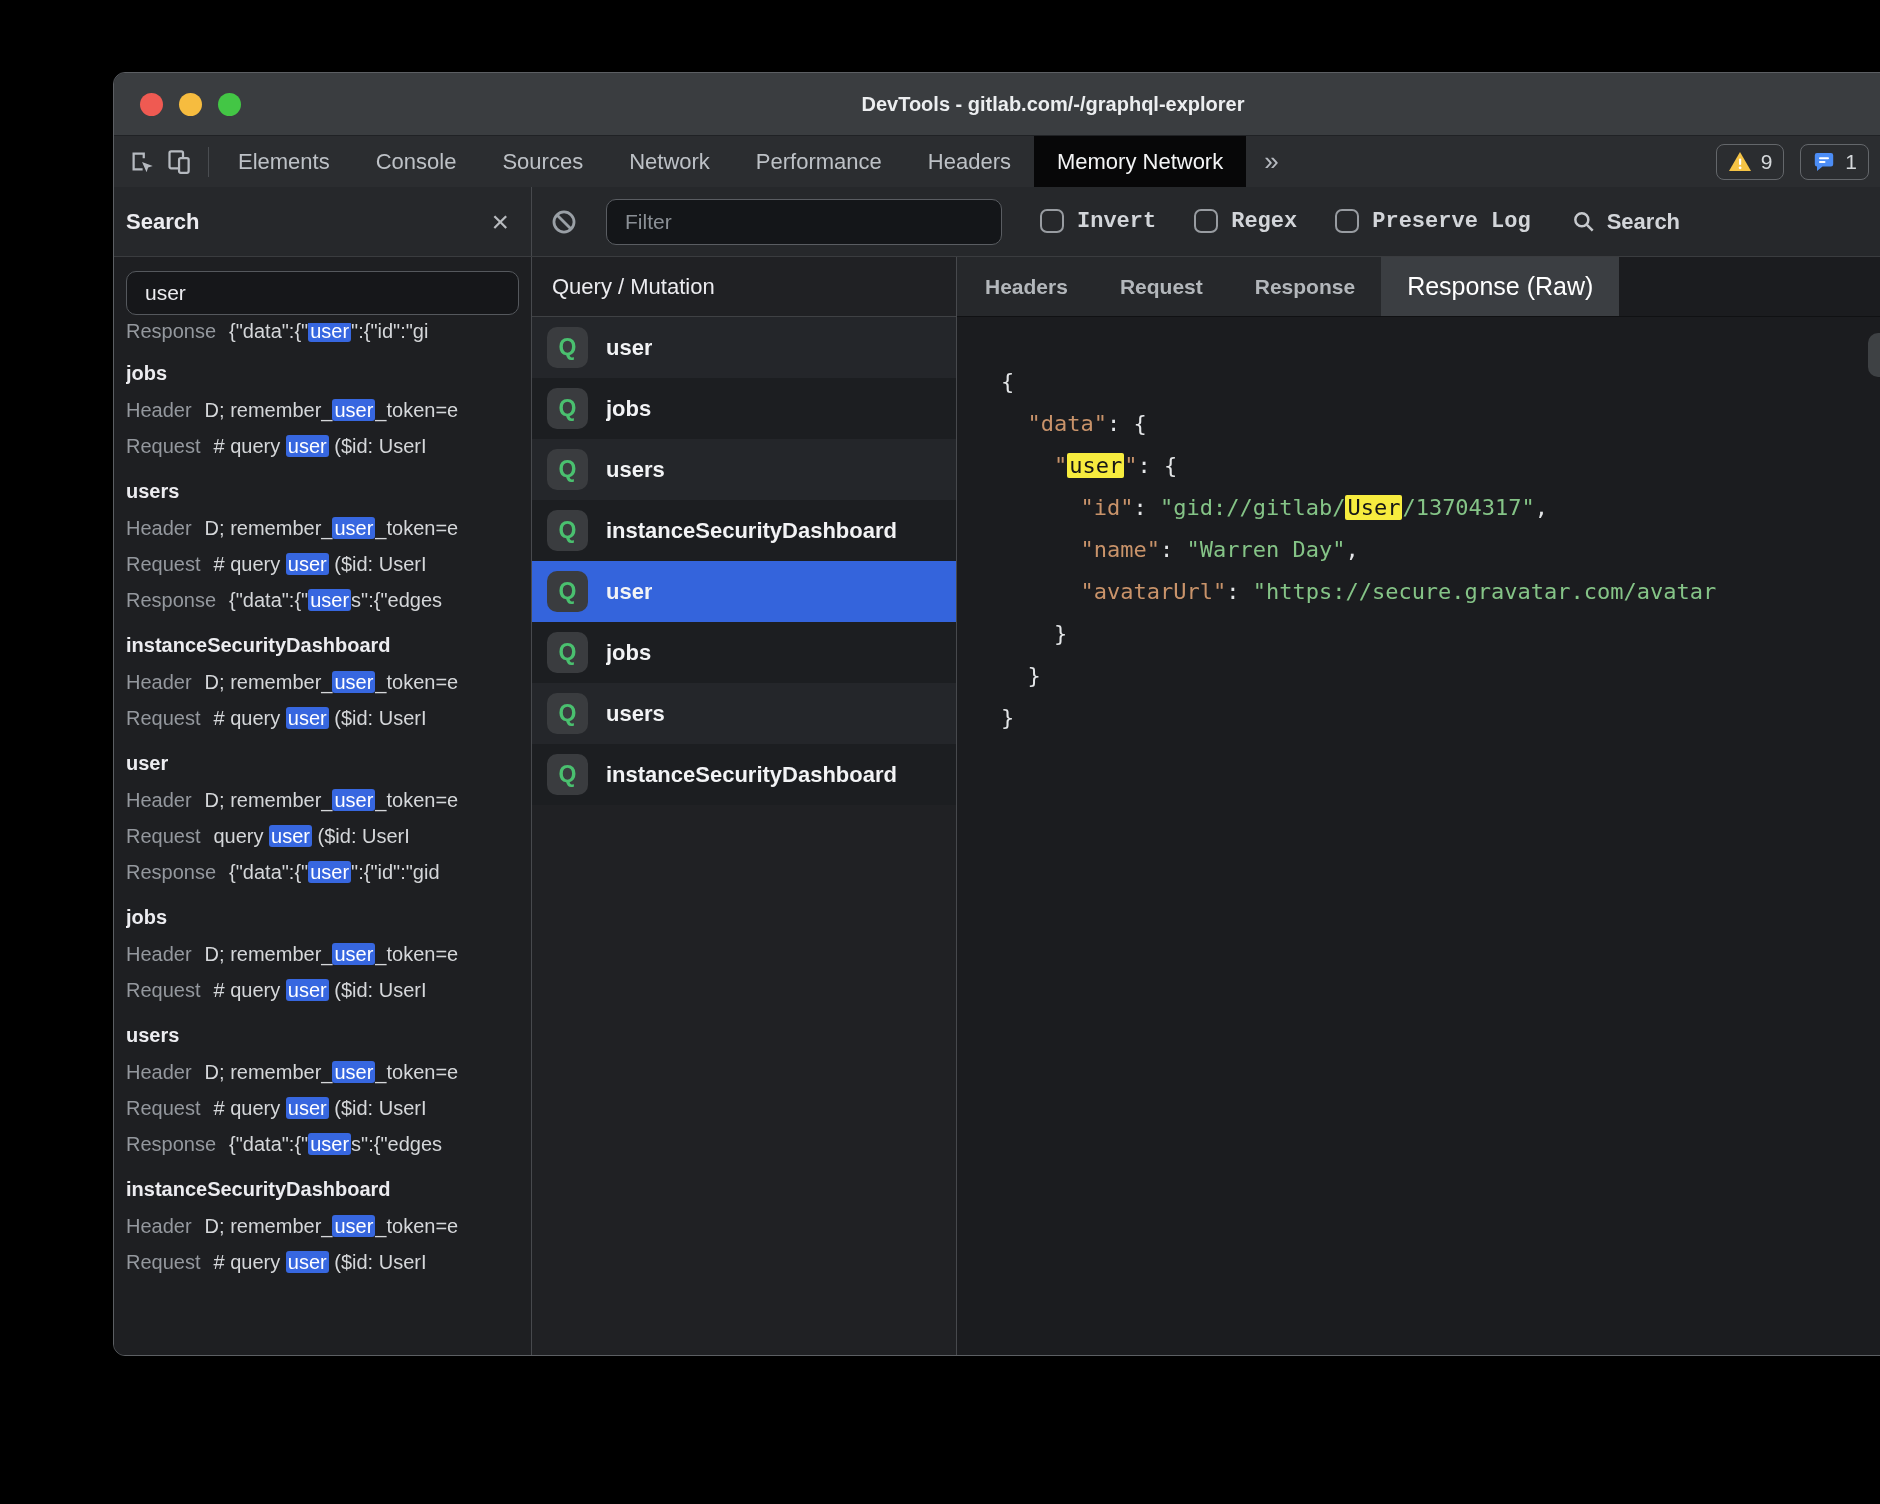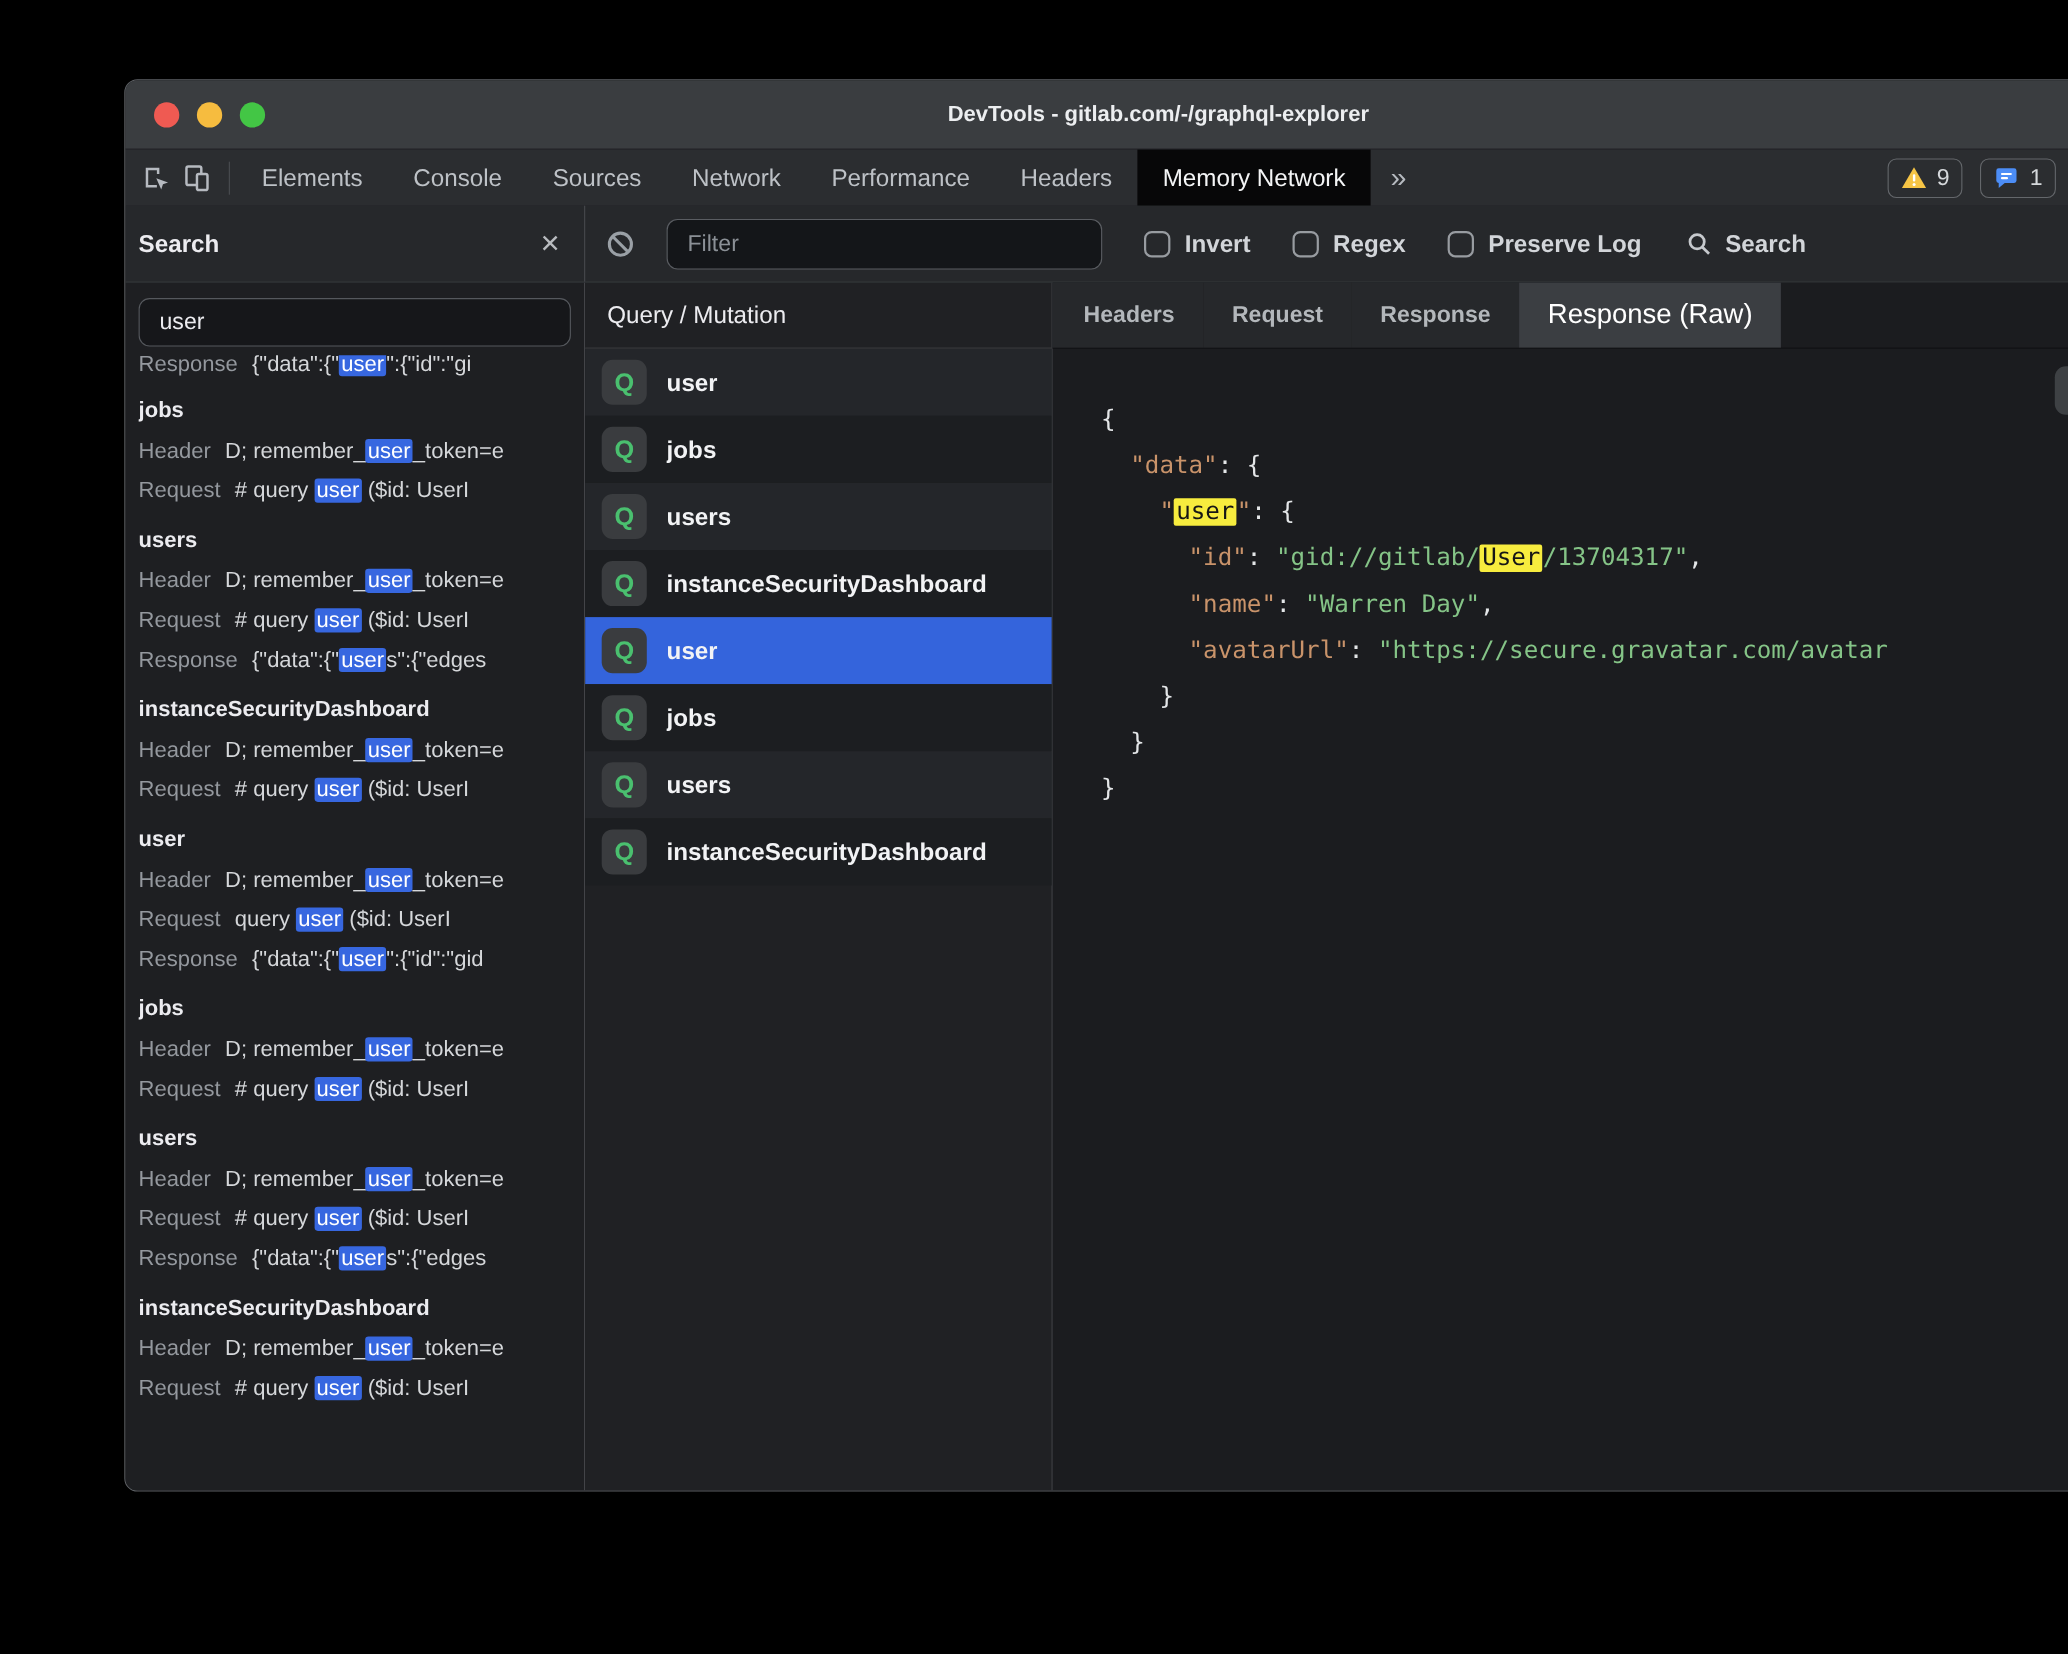--- a/index.html
+++ b/index.html
@@ -39,21 +39,21 @@
   .search-head{width:418px;flex:none;display:flex;align-items:center;padding:0 22px 0 12px;
     border-right:1px solid #47494d;}
   .search-title{color:#ececf0;font-size:22px;font-weight:700;}
   .xclose{margin-left:auto;color:#b8bbbf;font-size:30px;line-height:1;cursor:default;}
   .filter-row{flex:1;display:flex;align-items:center;padding:0 20px 0 18px;gap:0;}
   .filter-input{width:396px;height:46px;margin-left:28px;background:#141619;border:1.5px solid #5a5d62;
     border-radius:10px;color:#e8eaed;font-size:21px;padding:0 18px;outline:none;
     font-family:"Liberation Sans","DejaVu Sans",sans-serif;}
   .filter-input::placeholder{color:#8b9096;}
   .chk-row{display:flex;align-items:center;gap:38px;margin-left:38px;}
-  .chk{display:flex;align-items:center;gap:13px;}
+  .chk{display:flex;align-items:flex-start;gap:13px;font-family:Liberation Mono, monospace;}
   .chkbox{width:24px;height:24px;border:2.5px solid #989ca1;border-radius:7px;display:inline-block;}
   .chklabel{color:#d2d5d9;font-size:22px;font-weight:700;}
   .searchbtn{display:flex;align-items:center;gap:10px;margin-left:40px;color:#d2d5d9;
     font-size:22px;font-weight:700;}
 
   
   .content{flex:1;display:flex;min-height:0;}
 
   
   .left-panel{width:418px;flex:none;border-right:1px solid #47494d;background:#1e1f22;

